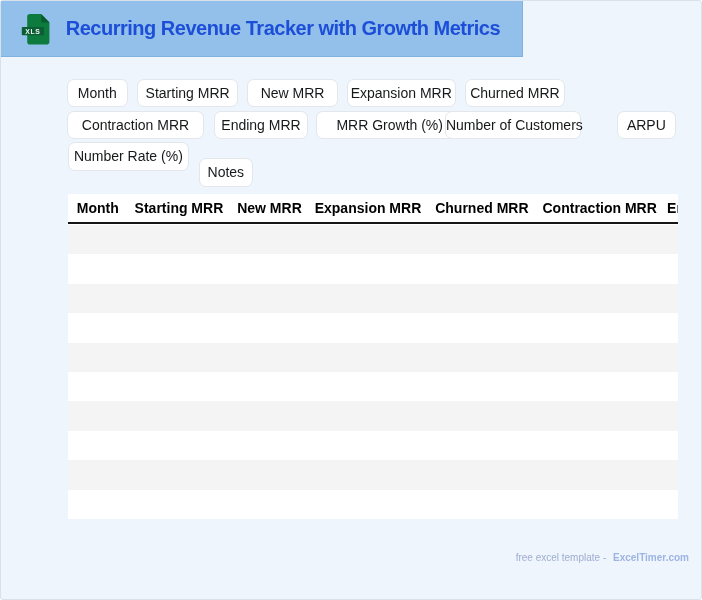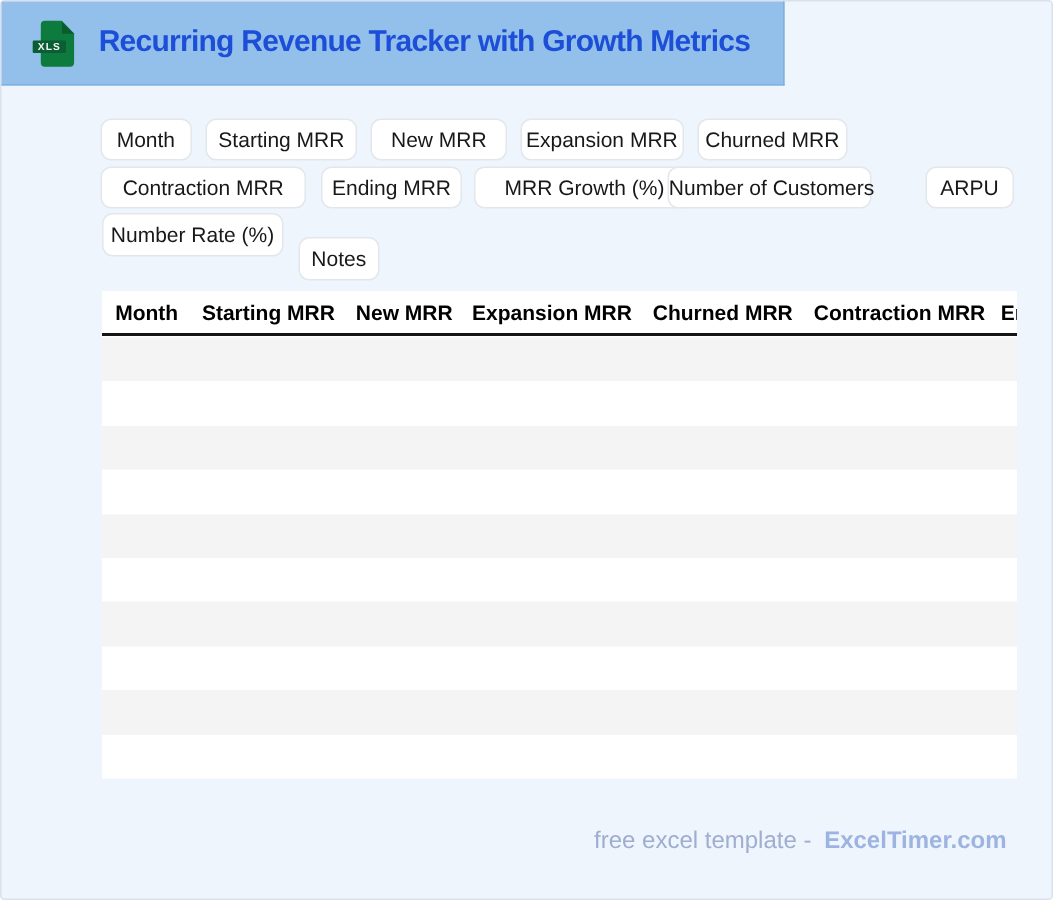--- a/index.html
+++ b/index.html
@@ -11,21 +11,21 @@
             background:#92c0ea; border-right:1px solid #7fb2e0; border-bottom:1px solid #7fb2e0; }
   .icon { position:absolute; left:18px; top:10px; }
   .title { position:absolute; left:65.8px; top:16.5px; font-size:20px; letter-spacing:-0.5px; font-weight:bold; color:#1d4ed8; white-space:nowrap; }
   .chip { position:absolute; height:28.7px; background:#fff; border:1px solid #e3e7ec; border-radius:7px;
           font-size:14px; color:#17181a; text-align:center; line-height:26.6px; white-space:nowrap; }
   .tablebox { position:absolute; left:68px; top:194px; width:610.3px; height:325.3px; background:#ffffff; overflow:hidden; }
   .th { position:absolute; top:5.5px; font-size:14px; font-weight:bold; color:#000; white-space:nowrap; }
   .hline { position:absolute; left:0; top:28.2px; width:100%; height:2.3px; background:#151515; }
   .row { position:absolute; left:0; width:100%; height:29.47px; }
   .grey { background:#f4f4f5; }
-  .footer { position:absolute; right:31px; top:551.5px; font-size:16px; color:#9fadd0; white-space:nowrap; }
+  .footer { position:absolute; right:13px; top:551.5px; font-size:10px; color:#9fadd0; white-space:nowrap; }
   .footer b { color:#9db4e2; margin-left:4px; }
 </style>
 </head>
 <body>
 <div class="page"></div>
 <div class="topbar"></div>
 <svg class="icon" width="34" height="37" viewBox="0 0 34 37">
   <path d="M12 3.9 H23.1 L31.4 12.3 V31.7 Q31.4 34.5 28.6 34.5 H12 Q9.2 34.5 9.2 31.7 V6.7 Q9.2 3.9 12 3.9 Z" fill="#0d7a3e"></path>
   <path d="M23.3 4.2 L31.3 12.5 L23.3 12.5 Z" fill="#0a5c2e"></path>
   <rect x="3.8" y="17" width="22.2" height="8.3" rx="0.8" fill="#0b5e33"></rect>

